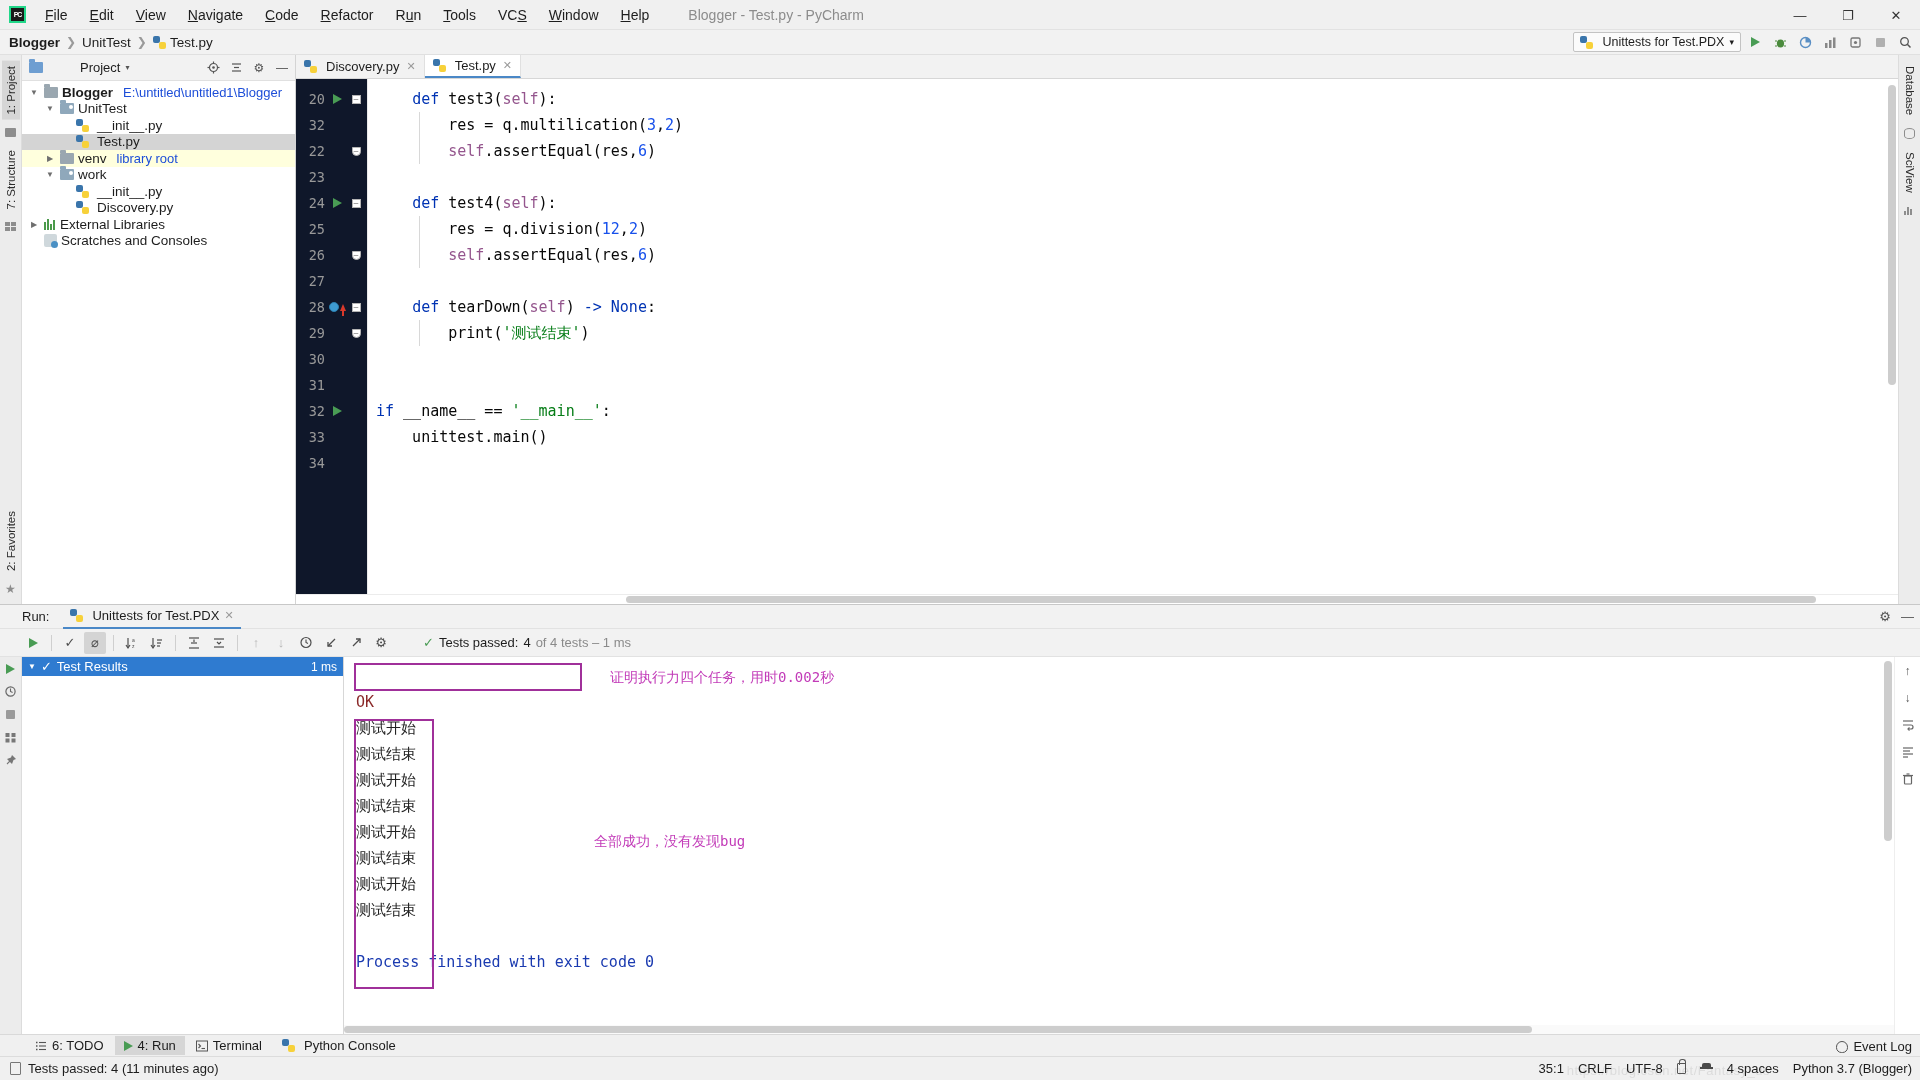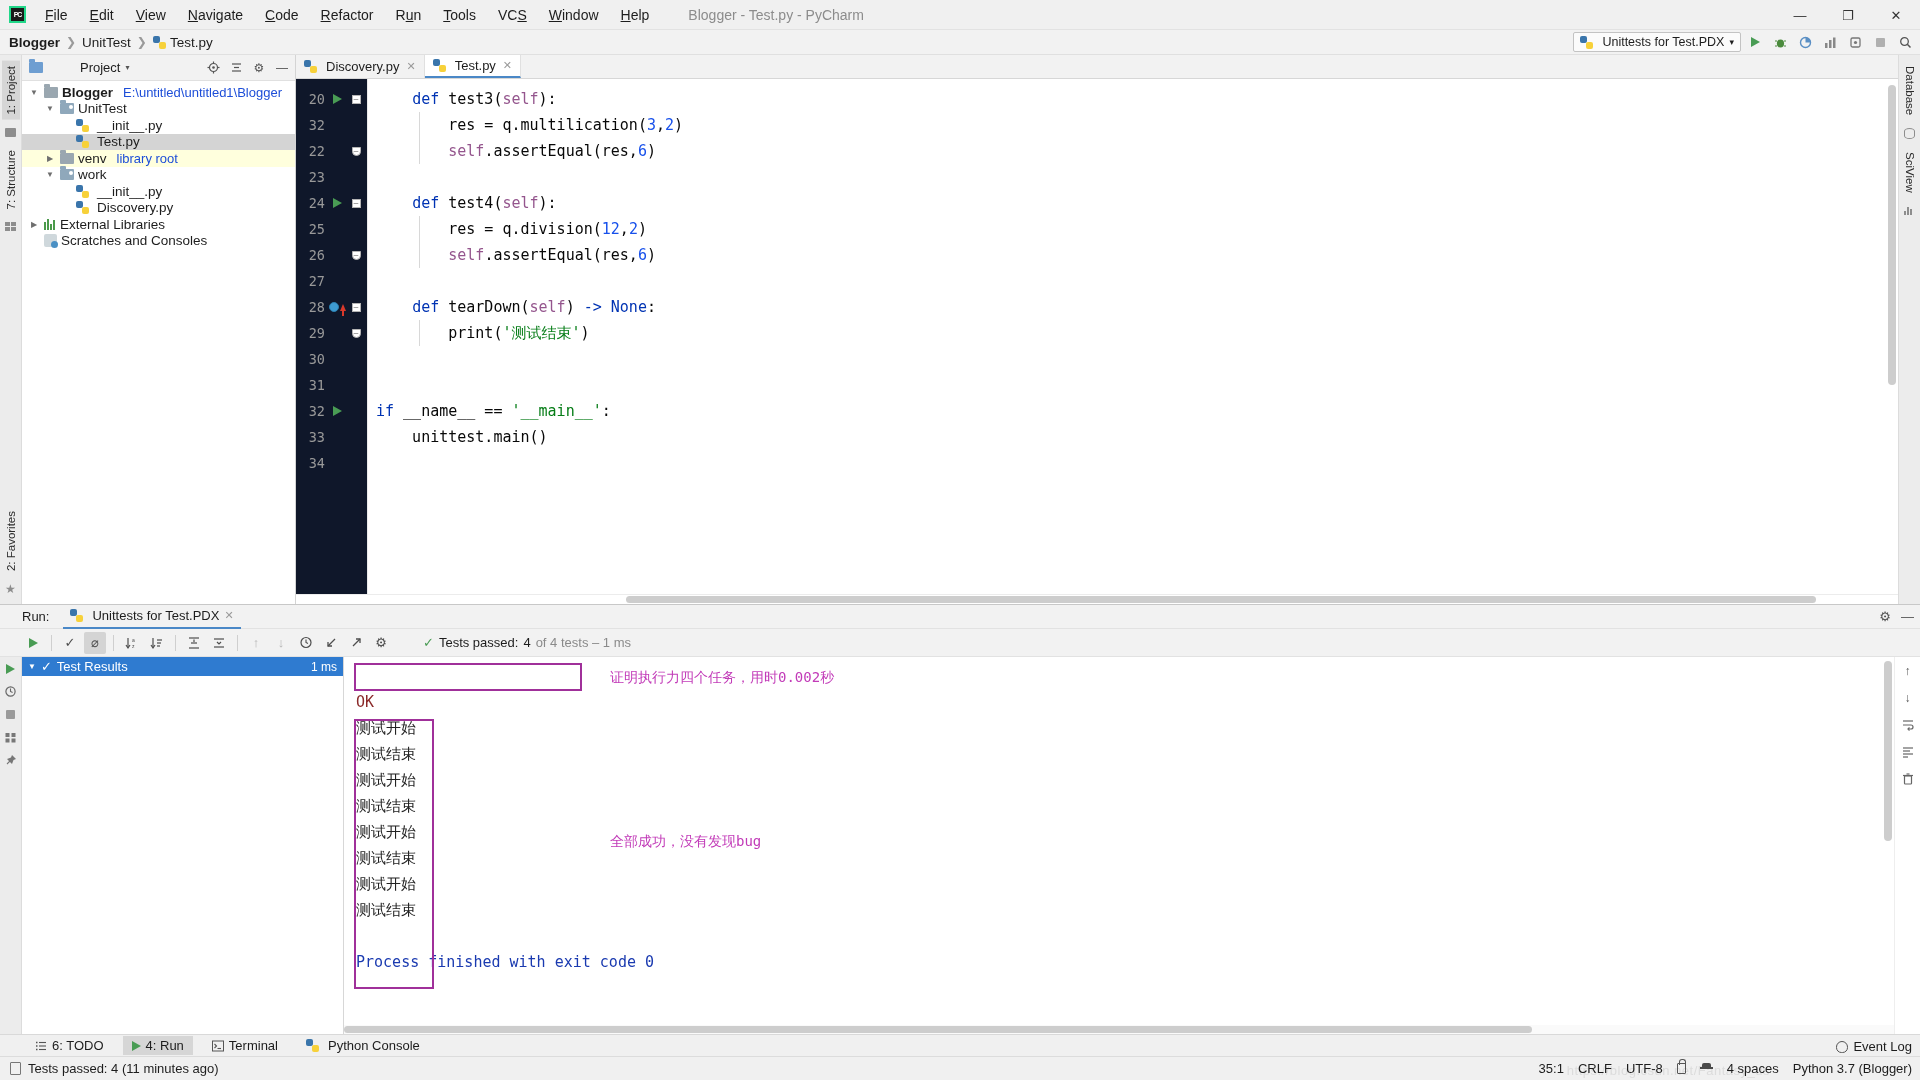--- a/index.html
+++ b/index.html
@@ -241,21 +241,21 @@
   .ch-thumb { position:absolute; left:0; height:7px; top:1px; background:#cdcdcd; border-radius:4px; }
 
   .con-right-rail {
     width: 26px; flex: none; background:#fff; display:flex; flex-direction:column;
     align-items:center; padding-top:6px; gap:12px; border-left:1px solid #eee;
   }
 
   
   .tw-bar {
     height: 22px; background: #f0f0f0; display: flex; align-items: center; flex: none;
-    border-top: 1px solid #d9d9d9; padding-left: 26px; gap: 10px;
+    border-top: 1px solid #d9d9d9; padding-left: 26px; gap: 2px;
   }
   .tw-item {
     display: flex; align-items: center; gap: 5px; padding: 2px 9px; font-size: 13px; color: #1d1d1d;
   }
   .tw-item.active { background: #d6d6d6; }
 
   
   .statusbar {
     height: 24px; background: #f0f0f0; display: flex; align-items: center; flex: none;
     border-top: 1px solid #dcdcdc; padding: 0 6px 0 10px; font-size: 13px; color: #1d1d1d;
@@ -752,21 +752,21 @@
             <div class="con-line">测试开始</div>
             <div class="con-line">测试结束</div>
             <div class="con-line">测试开始</div>
             <div class="con-line">测试结束</div>
             <div class="con-line"></div>
             <div class="con-line con-blue">Process finished with exit code 0</div>
           </div>
         <div class="boxed" style="left:10px; top:6px; width:228px; height:28px;"></div>
         <div class="boxed" style="left:10px; top:62px; width:80px; height:270px;"></div>
         <div class="annot" style="left:266px; top:12px;">证明执行力四个任务，用时0.002秒</div>
-        <div class="annot" style="left:266px; top:176px;">全部成功，没有发现bug</div>
+        <div class="annot" style="left:250px; top:176px;">全部成功，没有发现bug</div>
 
         <div class="con-scroll-v">
           <div class="con-thumb" style="top:4px;height:180px"></div>
         </div>
         <div class="con-hscroll">
           <div class="ch-thumb" style="width:1188px"></div>
         </div>
       </div>
 
       <div class="con-right-rail">

